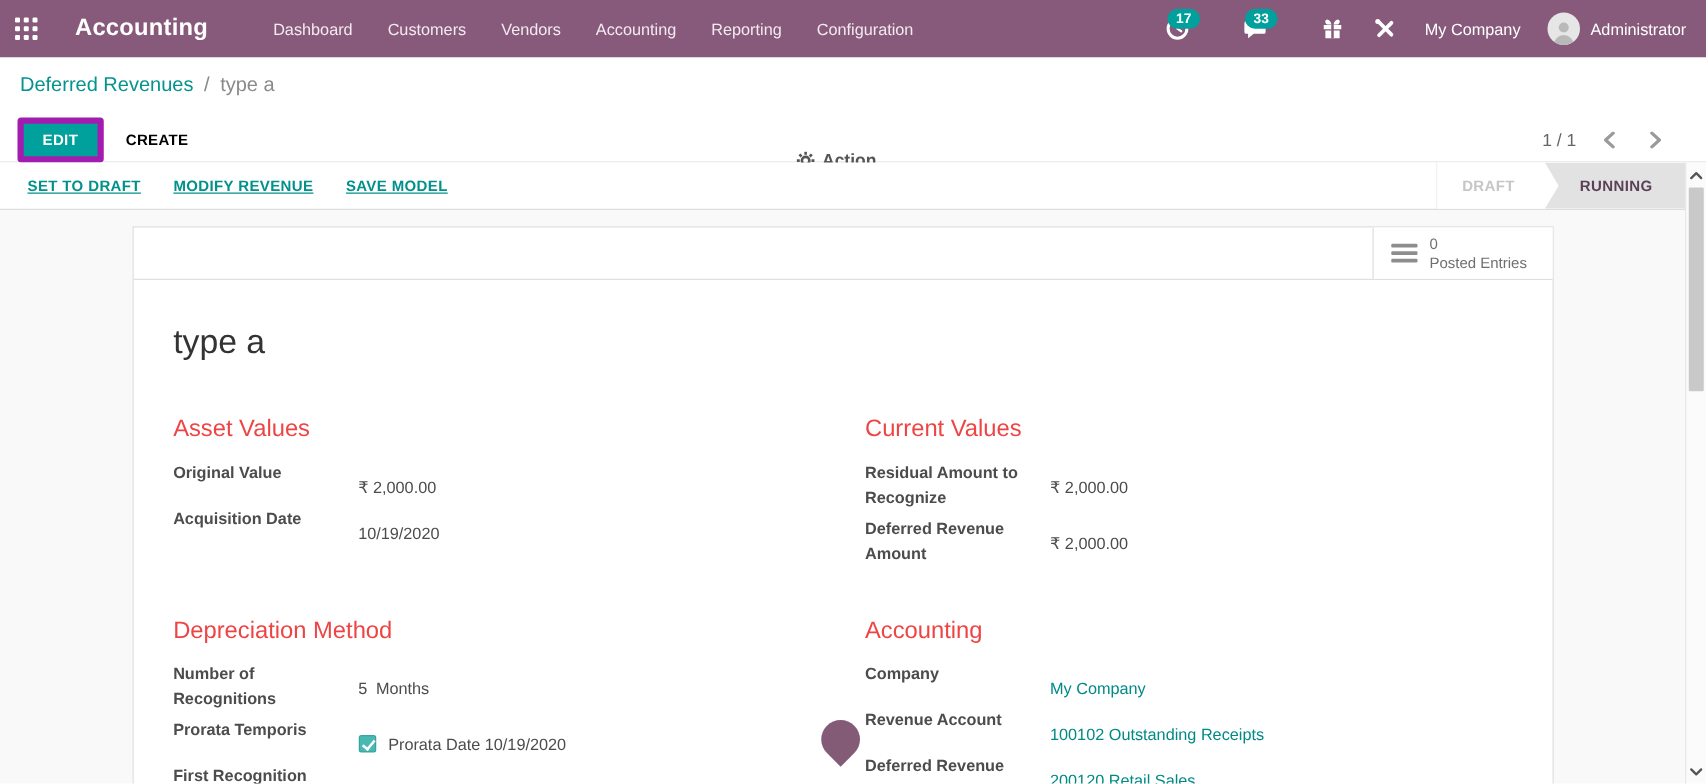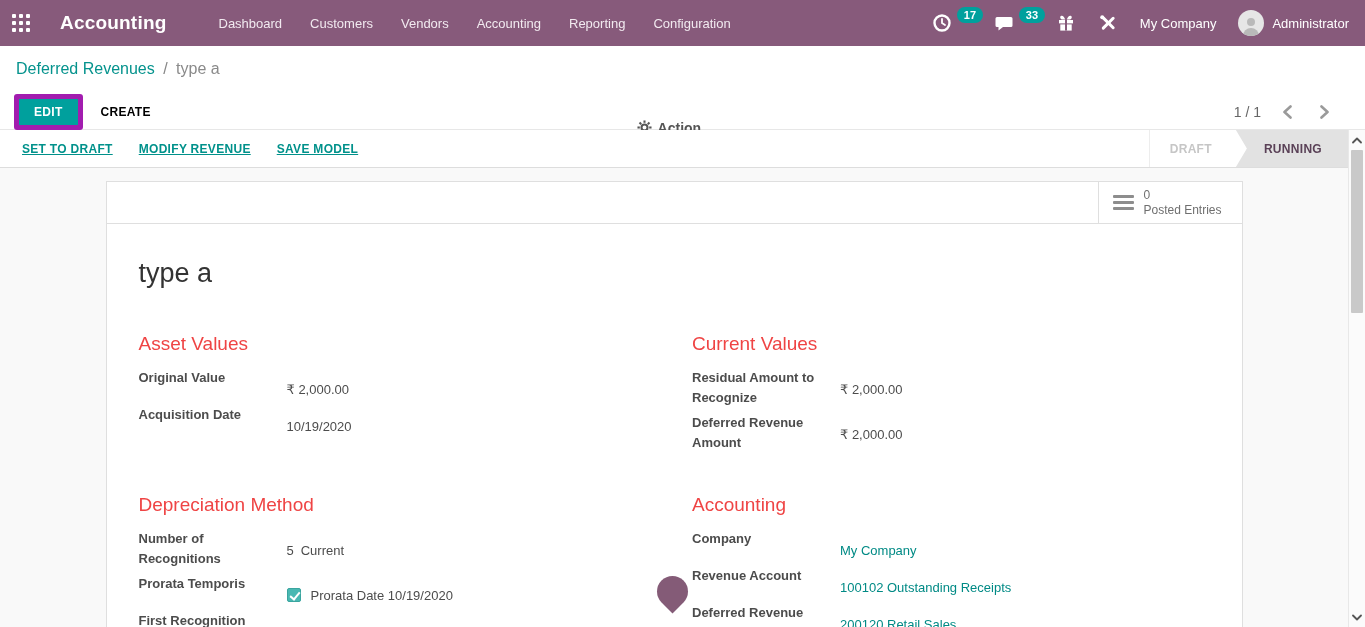--- a/index.html
+++ b/index.html
@@ -8,39 +8,39 @@
 
   
   .navbar { height:46px; background:#875a7b; display:flex; align-items:center; padding:0 16px 0 12px; }
   .apps-grid { width:18px; height:18px; display:grid; grid-template-columns:repeat(3,4px); grid-template-rows:repeat(3,4px); gap:3px; cursor:pointer; }
   .apps-grid i { background:#fff; border-radius:1px; }
   .brand { color:#fff; font-size:19px; font-weight:bold; margin-left:30px; letter-spacing:.2px; }
   .nav-menus { display:flex; gap:28px; margin-left:52px;text-align:center; }
   .nav-menus span { color:#f2eaf0; font-size:13px; cursor:pointer; }
   .nav-right { margin-left:auto; display:flex; align-items:center; gap:22px; }
   .icon-badge { position:relative; display:flex; align-items:center; cursor:pointer; padding-right:20px; }
-  .badge { position:absolute; left:25px; top:-6px; background:#00a09d; color:#fff; font-size:11px; font-weight:bold;
+  .badge { position:absolute; left:2px; top:-6px; background:#00a09d; color:#fff; font-size:11px; font-weight:bold;
     border-radius:10px; padding:2px 7px; line-height:12px; }
   .nav-icon { width:20px; height:20px; display:block; }
   .nav-text { color:#fff; font-size:13px; cursor:pointer; }
   .user-menu { display:flex; align-items:center; gap:8px; cursor:pointer; }
   .avatar { width:26px; height:26px; border-radius:50%; background:#e6e6e6; overflow:hidden; display:flex; align-items:flex-end; justify-content:center; }
 
   
   .control-panel { background:#fff; border-bottom:1px solid #e7e7e7; padding:10px 16px 8px 14px; height:84px; }
   .breadcrumb { font-size:16px; margin:4px 0 10px 2px; }
   .breadcrumb .bc-link { color:#05938d; cursor:pointer; }
   .breadcrumb .bc-sep { color:#888; margin:0 4px; }
   .breadcrumb .bc-current { color:#8a8a8a; }
   .cp-row { display:flex; align-items:center; }
   .cp-left { display:flex; align-items:center; gap:18px; width:220px; }
   .btn-primary { background:#00a09d; color:#fff; border:5px solid #a21caf; font-size:12px; font-weight:bold;
     padding:6px 15px; border-radius:3px; cursor:pointer; letter-spacing:.3px; }
   .btn-flat { color:#000000; font-size:12px; font-weight:bold; cursor:pointer; letter-spacing:.3px; }
-  .cp-center { flex:1; display:flex; justify-content:center; align-items:flex-start; gap:6px; padding-right:130px; color:#555; font-size:14px; font-weight:bold; cursor:pointer;margin-top:32px; }
+  .cp-center { flex:1; display:flex; justify-content:center; align-items:center; gap:6px; padding-right:130px; color:#555; font-size:14px; font-weight:bold; cursor:pointer;margin-top:32px; }
   .cp-right { display:flex; align-items:center; gap:20px; color:#666; font-size:14px; }
   .pager-arrows { display:flex; gap:24px; margin-right:18px; }
   .pager-arrows svg { cursor:pointer; }
 
   
   .scroll-wrap { position:relative; height:497px; }
   .main-area { width:1348px; height:100%; }
 
   .statusbar { height:38px; background:#fff; border-bottom:1px solid #ddd; display:flex; align-items:stretch; }
   .sb-buttons { display:flex; align-items:center; gap:26px; padding-left:22px; flex:1; }
@@ -245,21 +245,21 @@
                 <label>Deferred Revenue Amount</label>
                 <span class="val">₹ 2,000.00</span>
               </div>
             </section>
 
             <section class="group">
               <h2>Depreciation Method</h2>
               <div class="row">
                 <label>Number of Recognitions</label>
                 <span class="val">
-                  <span>5</span><span class="suffix">Current</span>
+                  <span>5</span><span class="suffix">Months</span>
                 </span>
               </div>
               <div class="row">
                 <label>Prorata Temporis</label>
                 <span class="val">
                   <span class="cbx"></span><span>Prorata Date 10/19/2020</span>
                 </span>
               </div>
               <div class="row">
                 <label>First Recognition Date</label>

